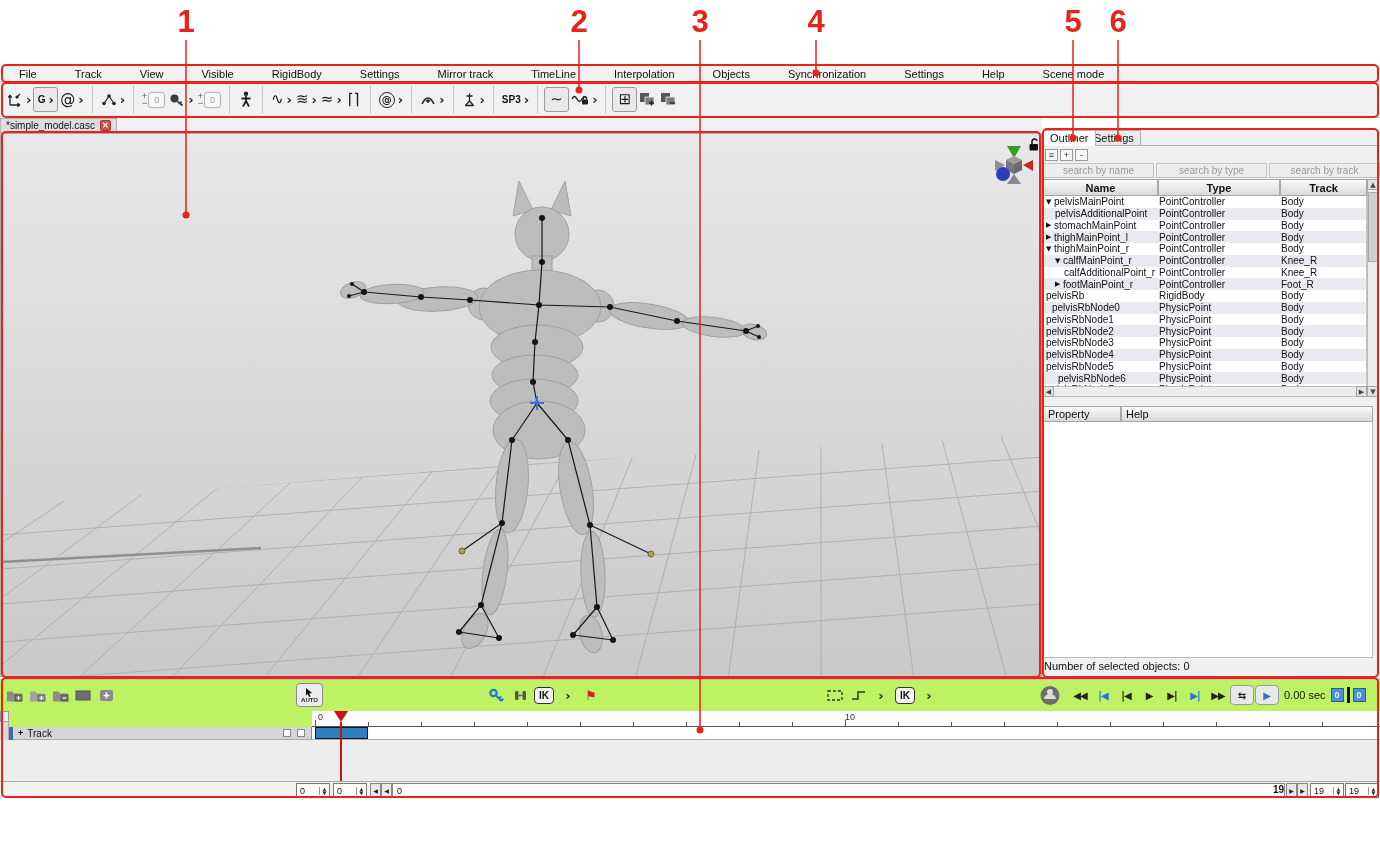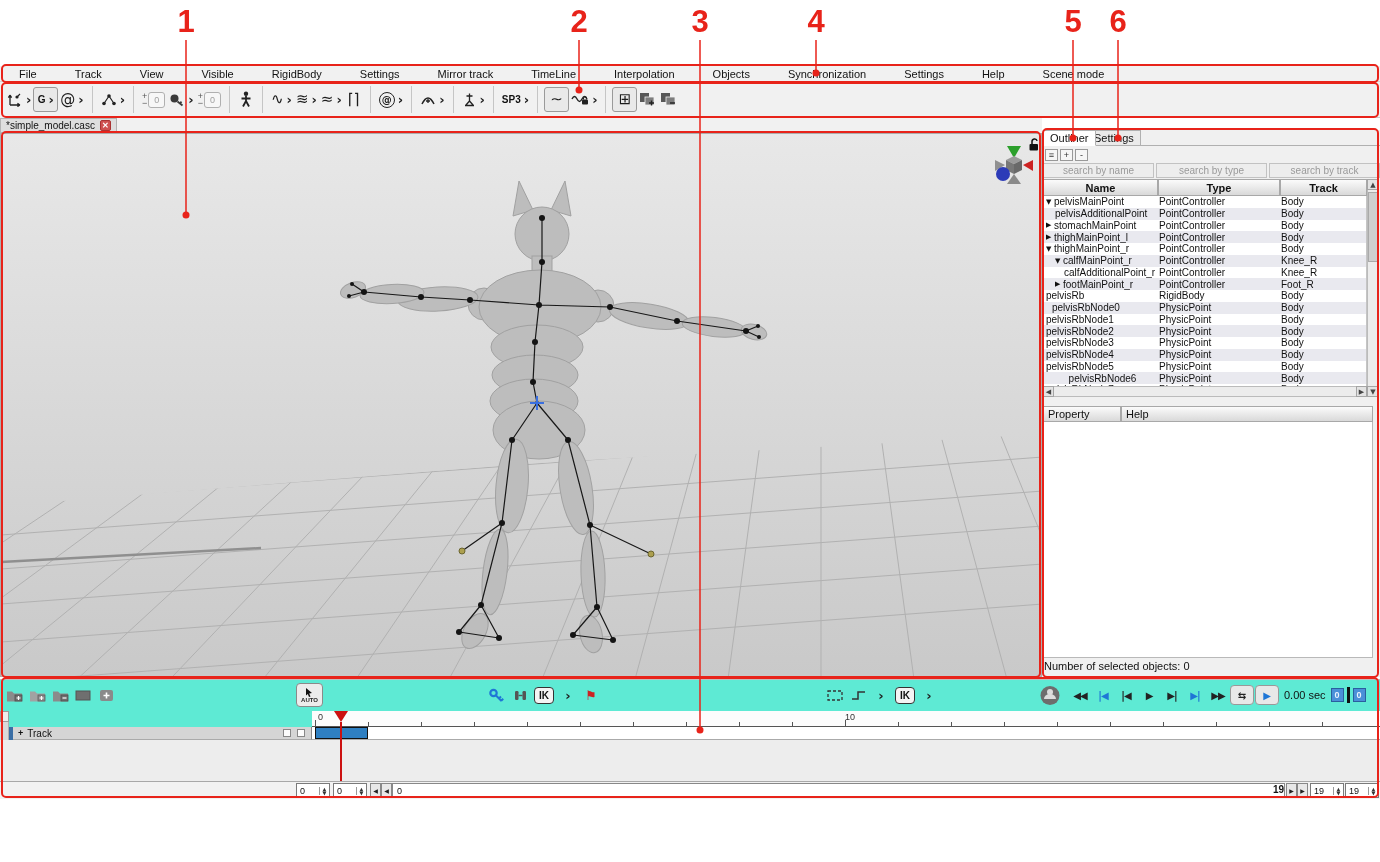--- a/index.html
+++ b/index.html
@@ -53,21 +53,21 @@
 .scrbtn{position:absolute;background:#e3e3e3;border:1px solid #a5a5a5;font-size:7px;display:flex;align-items:center;justify-content:center;color:#444;font-family:"DejaVu Sans",sans-serif}
 #vscroll{position:absolute;left:325px;top:49px;width:12px;height:217px;background:#ececec;border:1px solid #bbb}
 #vthumb{position:absolute;left:326px;top:62px;width:10px;height:70px;background:#cfcfcf;border:1px solid #aaa}
 #hscroll{position:absolute;left:1px;top:256px;width:324px;height:11px;background:#ececec;border:1px solid #bbb}
 
 #pcols{position:absolute;left:1px;top:276px;width:330px;height:16px;display:flex}
 #pcols .hdr{height:16px;font-weight:normal;justify-content:flex-start;padding-left:4px}
 #pbody{position:absolute;left:1px;top:292px;width:330px;height:236px;background:#fff;border:1px solid #b9b9b9;border-top:none}
 #selstatus{position:absolute;left:2px;top:530px;font-size:11px}
 
-#timeline{position:absolute;left:0;top:679px;width:1380px;height:86px;background:#5eead4;border-top:1px solid #c0c0c0}
+#timeline{position:absolute;left:0;top:679px;width:1380px;height:86px;background:#bef264;border-top:1px solid #c0c0c0}
 #tltools{position:absolute;left:0;top:0;width:1380px;height:30px}
 .tlgrp{position:absolute;display:flex;align-items:center;gap:5px;height:30px}
 .tli{display:inline-flex;align-items:center;justify-content:center;min-width:18px;height:22px}
 .tli .g{font-family:"DejaVu Sans",sans-serif;font-size:13px;font-weight:bold;color:#1c1c1c;line-height:1}
 .ikbox{border:1.4px solid #333;border-radius:4px;background:#f4f4f4;font-weight:bold;font-size:10px;padding:0 4px;height:17px;display:inline-flex;align-items:center}
 #autobtn{position:absolute;left:296px;top:3px;width:27px;height:24px;border:1px solid #8a8a8a;border-radius:4px;background:#ececec;display:flex;flex-direction:column;align-items:center;justify-content:center}
 #autobtn span{font-size:6px;font-weight:bold;letter-spacing:0;color:#222}
 #transport{position:absolute;left:1038px;top:0;width:342px;height:30px;display:flex;align-items:center;gap:1px}
 .tpb{min-width:22px;height:20px;display:inline-flex;align-items:center;justify-content:center;font-family:"DejaVu Sans",sans-serif;font-size:10px;font-weight:bold;letter-spacing:-1px;color:#222}
 .tpb.blue{color:#1f76d6}
@@ -517,21 +517,21 @@
         <span class="oc3">Body</span>
       </div>
       <div class="orow">
         <span class="oc1" style="padding-left: 2px;">
           <span>pelvisRbNode5</span>
         </span>
         <span class="oc2">PhysicPoint</span>
         <span class="oc3">Body</span>
       </div>
       <div class="orow alt">
-        <span class="oc1" style="padding-left: 2px; justify-content: center;">
+        <span class="oc1" style="padding-left: 14px;">
           <span>pelvisRbNode6</span>
         </span>
         <span class="oc2">PhysicPoint</span>
         <span class="oc3">Body</span>
       </div>
       <div class="orow">
         <span class="oc1" style="padding-left: 2px;">
           <span>pelvisRbNode7</span>
         </span>
         <span class="oc2">PhysicPoint</span>

